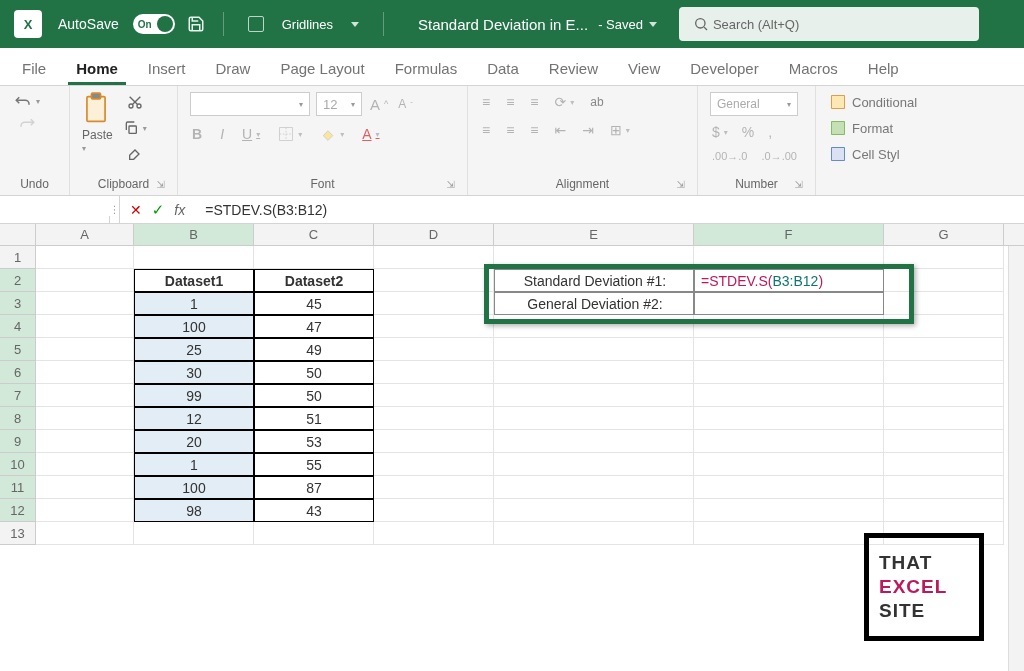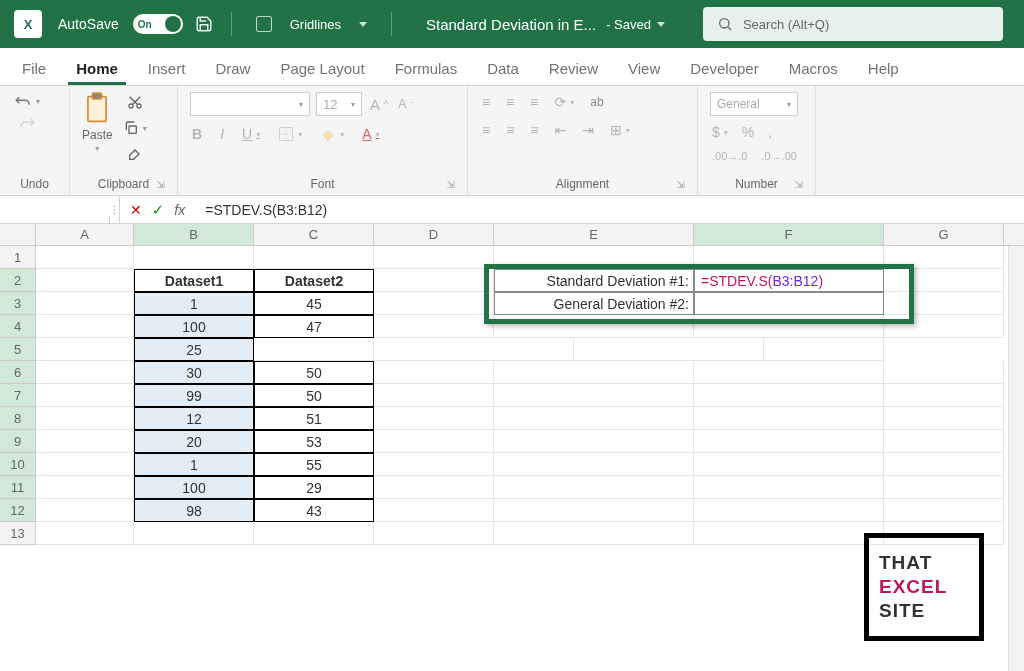--- a/index.html
+++ b/index.html
@@ -2,48 +2,48 @@
 <html><head>
 <meta charset="utf-8">
 <style>
 * { box-sizing: border-box; margin: 0; padding: 0; }
 body { font-family: 'Segoe UI', Arial, sans-serif; font-size: 13px; color: #333; background: #fff; overflow: hidden; width: 1024px; height: 671px; }
 
 
 .titlebar { background: #217346; height: 48px; display: flex; align-items: center; padding: 0 14px; color: #fff; gap: 10px; }
 .excel-icon { width: 28px; height: 28px; background: #fff; border-radius: 4px; display: flex; align-items: center; justify-content: center; color: #217346; font-weight: bold; font-size: 13px; }
 .autosave-label { font-size: 14px; margin-left: 6px; }
-.autosave-toggle { width: 50px; height: 20px; background: #fff; border-radius: 10px; position: relative; margin-left: 4px; display: flex; align-items: center; }
+.autosave-toggle { width: 42px; height: 20px; background: #fff; border-radius: 10px; position: relative; margin-left: 4px; display: flex; align-items: center; }
 .autosave-toggle .dot { width: 16px; height: 16px; background: #217346; border-radius: 50%; position: absolute; right: 2px; }
 .autosave-toggle .on { color: #217346; font-size: 10px; position: absolute; left: 5px; font-weight: 600; }
 .titlebar-icon { width: 22px; height: 22px; opacity: 0.9; display: flex; align-items: center; justify-content: center; }
 .tb-sep { width: 1px; height: 24px; background: rgba(255,255,255,0.3); margin: 0 6px; }
 .gridlines-group { display: flex; align-items: center; gap: 18px; padding: 2px 8px; }
 .checkbox-outline { width: 16px; height: 16px; border: 1.5px solid rgba(255,255,255,0.7); border-radius: 2px; }
 .caret-down { width: 0; height: 0; border-left: 4px solid transparent; border-right: 4px solid transparent; border-top: 5px solid rgba(255,255,255,0.8); }
 .doc-title { font-size: 15px; margin-left: 18px; }
 .saved-caret { display: inline-flex; align-items: center; gap: 6px; }
-.searchbox { flex: 0 0 300px; margin-left: 28px; background: #e8f0ec; border-radius: 4px; height: 34px; display: flex; align-items: center; padding: 0 14px; color: #666; gap: 10px; }
+.searchbox { flex: 0 0 300px; margin-left: 12px; background: #e8f0ec; border-radius: 4px; height: 34px; display: flex; align-items: center; padding: 0 14px; color: #666; gap: 4px; }
 .search-icon-svg { width: 16px; height: 16px; }
 
 
 .ribbon-tabs { background: #fff; height: 38px; display: flex; align-items: flex-end; padding: 0 14px; gap: 14px; border-bottom: 1px solid #d4d4d4; }
 .ribbon-tab { padding: 8px 8px; font-size: 15px; color: #737373; cursor: pointer; }
 .ribbon-tab.active { font-weight: 600; color: #222; border-bottom: 3px solid #217346; padding-bottom: 5px; }
 
 
 .ribbon { background: #f5f5f5; height: 110px; display: flex; border-bottom: 1px solid #d4d4d4; position: relative; }
 .ribbon-group { border-right: 1px solid #e0e0e0; padding: 6px 12px 2px 12px; display: flex; flex-direction: column; justify-content: space-between; }
 .ribbon-group-label { text-align: center; font-size: 12px; color: #666; padding: 2px 0; display: flex; align-items: center; justify-content: center; position: relative; }
 .ribbon-group-label .launcher { position: absolute; right: 0; font-size: 10px; color: #999; }
 .rg-body { display: flex; align-items: flex-start; gap: 8px; height: 78px; }
 .rg-col { display: flex; flex-direction: column; gap: 4px; align-items: center; justify-content: center; }
 .rg-btn { color: #888; display: flex; align-items: center; gap: 4px; font-size: 14px; padding: 2px; }
 .rg-btn.disabled { opacity: 0.6; }
-.big-btn { display: flex; flex-direction: column; align-items: center; gap: 2px; color: #666; font-size: 12px; }
+.big-btn { display: flex; flex-direction: column; align-items: flex-start; gap: 2px; color: #666; font-size: 12px; }
 .clipboard-icon { width: 28px; height: 34px; }
 .small-caret { font-size: 8px; color: #999; }
 .font-dd { width: 120px; height: 24px; border: 1px solid #ccc; background: #fff; display: flex; align-items: center; padding: 0 6px; font-size: 13px; color: #aaa; justify-content: space-between; }
 .font-size-dd { width: 46px; height: 24px; border: 1px solid #ccc; background: #fff; display: flex; align-items: center; padding: 0 6px; font-size: 13px; color: #aaa; justify-content: space-between; }
 .num-fmt-dd { width: 88px; height: 24px; border: 1px solid #ccc; background: #fff; display: flex; align-items: center; padding: 0 6px; font-size: 12px; color: #aaa; justify-content: space-between; }
 .styles-col .rg-btn { font-size: 13px; color: #777; gap: 6px; }
 
 
 .formula-bar { height: 28px; display: flex; align-items: center; border-bottom: 1px solid #d4d4d4; }
 .namebox { width: 110px; border-right: 1px solid #d4d4d4; height: 100%; display: flex; align-items: center; padding: 0 8px; justify-content: space-between; font-size: 13px; margin-top: 40px; }
@@ -74,22 +74,22 @@
 
 
 .tbl-head { font-weight: bold; border: 1.5px solid #000 !important; }
 .tbl-cell { border: 1px solid #000 !important; }
 .selected-range { background: #e3edf6 !important; }
 
 
 .highlight-box { position: absolute; border: 5px solid #217346; box-shadow: 2px 2px 5px rgba(0,0,0,0.3); pointer-events: none; }
 .formula-cell-edit { border: 1px solid #888 !important; text-align: left !important; padding-left: 6px !important; font-family: 'Segoe UI', Arial; }
 .formula-brace { color: #be185d; }
-.formula-ref { color: #6d28d9; }
-.e-cell-txt { text-align: right; border: 1px solid #888 !important; padding-left: 6px !important; }
+.formula-ref { color: #0f766e; }
+.e-cell-txt { text-align: center; border: 1px solid #888 !important; padding-left: 6px !important; }
 
 
 .logo-box { position: absolute; right: 40px; bottom: 30px; width: 120px; height: 108px; border: 5px solid #000; padding: 10px; display: flex; flex-direction: column; justify-content: center; }
 .logo-box div { font-weight: 900; font-size: 19px; line-height: 1.25; letter-spacing: 1px; }
 .logo-excel { color: #be185d; }
 
 .scrollbar-right { position: absolute; right: 0; top: 22px; width: 16px; bottom: 0; background: #f3f3f3; border-left: 1px solid #ddd; }
 </style>
 </head>
 <body>
@@ -292,20 +292,40 @@
         <span class="rg-btn disabled" style="font-size:11px">.0→.00</span>
       </div>
     </div>
     <div class="ribbon-group-label">
         <span>Number</span>
         <span class="launcher">⇲</span>
       </div>
   </div>
 
   <div class="ribbon-group styles-col" style="width:110px;border-right:none">
+    <div class="rg-body" style="flex-direction:column;gap:6px;align-items:flex-start">
+      <div class="rg-btn">
+          <svg width="16" height="16" viewBox="0 0 20 20">
+            <rect x="2" y="2" width="16" height="16" fill="#fce8b2" stroke="#d68b2e"></rect>
+          </svg>
+          <span>Conditional</span>
+        </div>
+      <div class="rg-btn">
+          <svg width="16" height="16" viewBox="0 0 20 20">
+            <rect x="2" y="2" width="16" height="16" fill="#c5e0b4" stroke="#70ad47"></rect>
+          </svg>
+          <span>Format</span>
+        </div>
+      <div class="rg-btn">
+          <svg width="16" height="16" viewBox="0 0 20 20">
+            <rect x="2" y="2" width="16" height="16" fill="#d9e1f2" stroke="#4472c4"></rect>
+          </svg>
+          <span>Cell Styl</span>
+        </div>
+    </div>
     <div class="ribbon-group-label">&nbsp;</div>
   </div>
 </div>
 
 <div class="formula-bar">
   <div class="namebox">
     <span>F2</span>
     <span class="dd">▾</span>
   </div>
   <div style="width:10px;border-right:1px solid #d4d4d4;height:100%;display:flex;align-items:center;justify-content:center;color:#999;font-size:10px">⋮</div>
@@ -382,20 +402,21 @@
           <div class="cell colB tbl-cell selected-range">100</div>
           <div class="cell colC tbl-cell">47</div>
           <div class="cell colD"></div>
           <div class="cell colE"></div>
           <div class="cell colF"></div>
           <div class="cell colG"></div>
         </div>
       <div class="cell-row">
           <div class="cell colA"></div>
           <div class="cell colB tbl-cell selected-range">25</div>
+          <div class="cell colC tbl-cell">49</div>
           <div class="cell colD"></div>
           <div class="cell colE"></div>
           <div class="cell colF"></div>
           <div class="cell colG"></div>
         </div>
       <div class="cell-row">
           <div class="cell colA"></div>
           <div class="cell colB tbl-cell selected-range">30</div>
           <div class="cell colC tbl-cell">50</div>
           <div class="cell colD"></div>
@@ -435,21 +456,21 @@
           <div class="cell colB tbl-cell selected-range">1</div>
           <div class="cell colC tbl-cell">55</div>
           <div class="cell colD"></div>
           <div class="cell colE"></div>
           <div class="cell colF"></div>
           <div class="cell colG"></div>
         </div>
       <div class="cell-row">
           <div class="cell colA"></div>
           <div class="cell colB tbl-cell selected-range">100</div>
-          <div class="cell colC tbl-cell">29</div>
+          <div class="cell colC tbl-cell">87</div>
           <div class="cell colD"></div>
           <div class="cell colE"></div>
           <div class="cell colF"></div>
           <div class="cell colG"></div>
         </div>
       <div class="cell-row">
           <div class="cell colA"></div>
           <div class="cell colB tbl-cell selected-range">98</div>
           <div class="cell colC tbl-cell">43</div>
           <div class="cell colD"></div>

